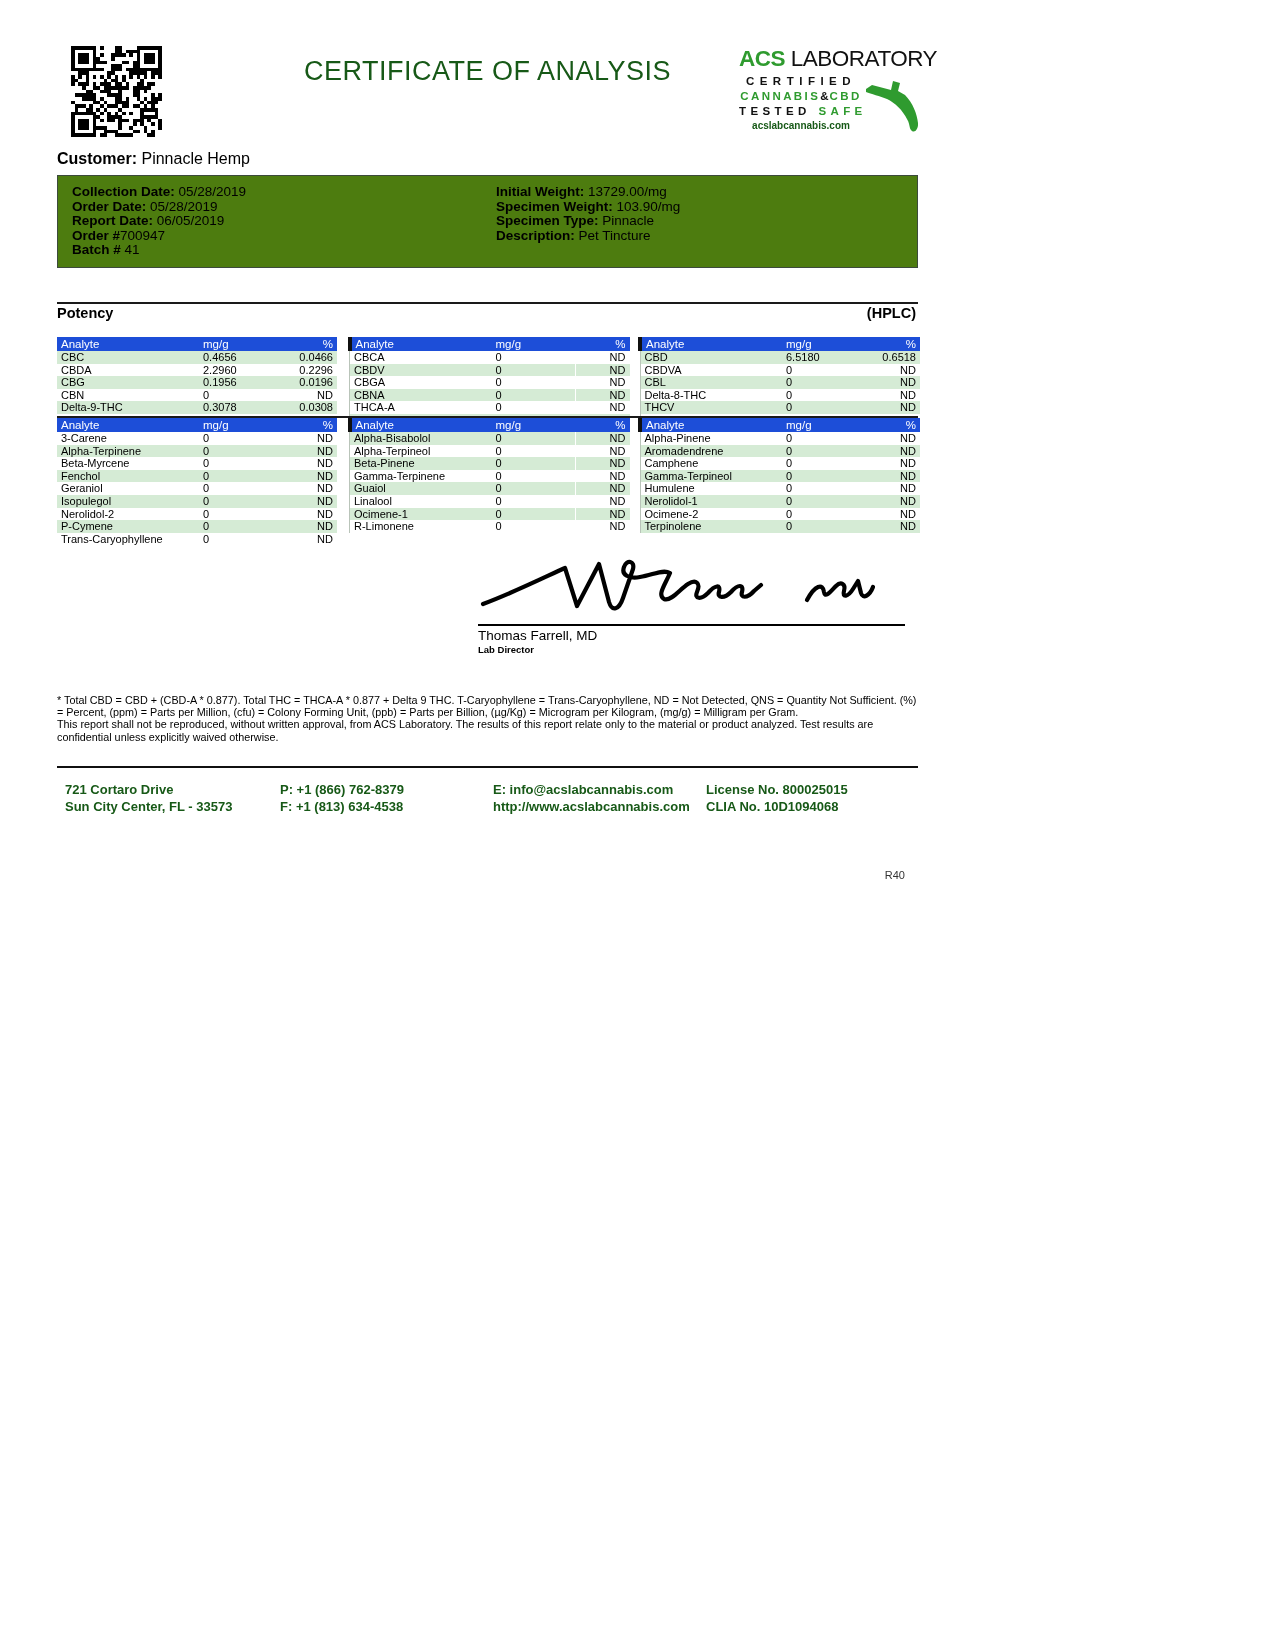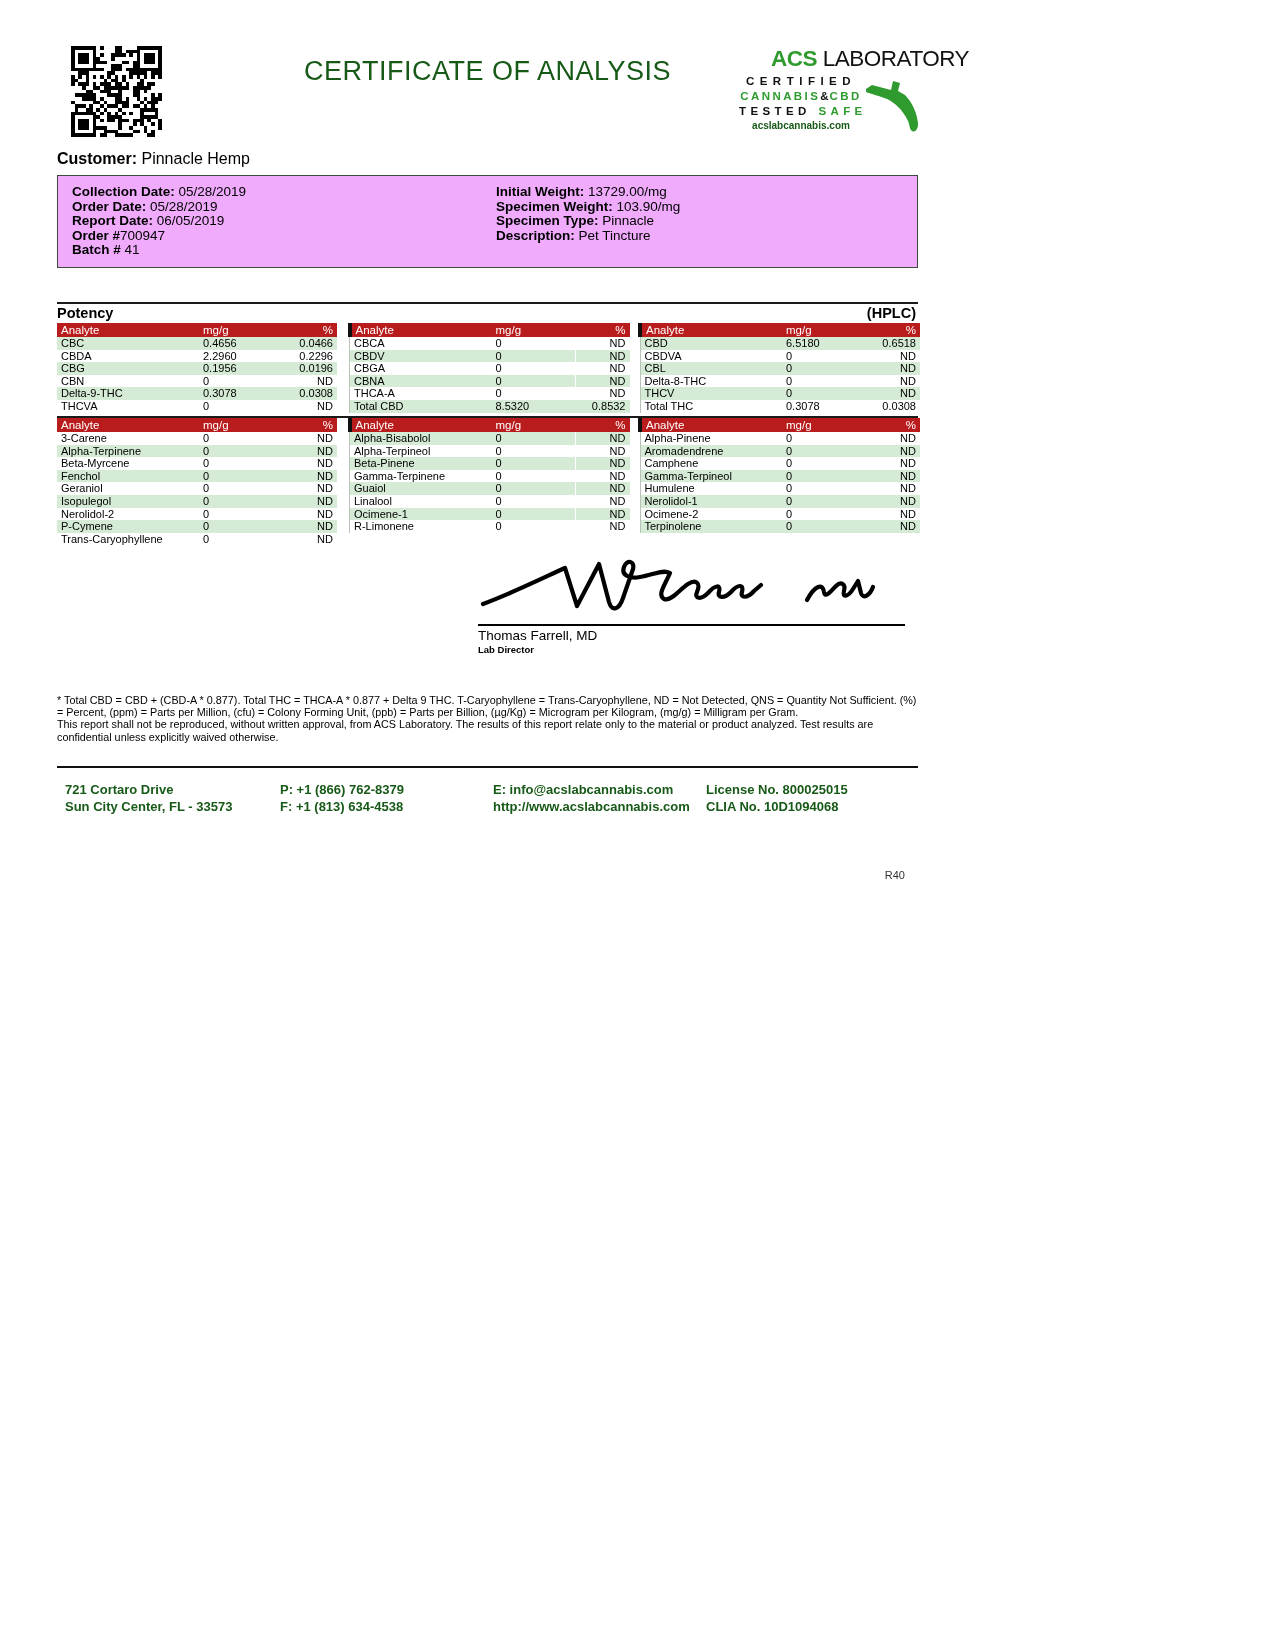--- a/index.html
+++ b/index.html
@@ -6,55 +6,55 @@
   .page{width:1275px;height:1650px;background:#ffffff;position:relative;margin:0 auto;
         font-family:"Liberation Sans",sans-serif;color:#000;overflow:hidden;}
   .doc{position:absolute;left:57px;top:0;width:861px;height:1650px;}
 
   
   .qr{position:absolute;left:14px;top:46px;width:91px;height:91px;}
   .qr svg{shape-rendering:crispEdges;}
   .coa-title{position:absolute;left:0;right:0;top:56px;text-align:center;
              font-size:27px;font-weight:normal;color:#175917;letter-spacing:.5px;}
   .logo{position:absolute;left:682px;top:46px;width:182px;}
-  .logo-row1{font-size:22.5px;letter-spacing:-.5px;white-space:nowrap;margin-left:32px;}
+  .logo-row1{font-size:22.5px;letter-spacing:-.5px;white-space:nowrap;}
   .logo-acs{color:#2f9b2f;font-weight:bold;}
   .logo-lab{color:#111;font-weight:500;}
   .logo-lower{display:flex;margin-top:3px;}
   .logo-lines{width:124px;text-align:center;}
   .logo-line{font-size:11.5px;font-weight:bold;white-space:nowrap;margin-bottom:3px;}
   .ls-cert{letter-spacing:5.5px;color:#111;}
   .ls-cann{letter-spacing:2.4px;color:#2f9b2f;}
   .ls-amp{color:#111;letter-spacing:1px;}
   .ls-tested{letter-spacing:4.4px;color:#111;}
   .ls-safe{letter-spacing:4.4px;color:#2f9b2f;}
   .logo-site{font-size:10px;font-weight:bold;color:#175917;margin-top:2px;}
   .florida{margin-left:2px;margin-top:2px;}
 
   
   .customer{position:absolute;left:0;top:150px;font-size:16px;}
   .customer .lbl{font-weight:bold;}
-  .infobox{position:absolute;left:0;top:175px;width:859px;background:#f0abfc;
+  .infobox{position:absolute;left:0;top:175px;width:859px;background:#4d7c0f;
            border:1px solid #3c4a3c;display:flex;padding:9px 0 9px 0;}
   .infocol{font-size:13.5px;line-height:14.6px;}
   .infocol.left{width:438px;padding-left:14px;box-sizing:border-box;}
   .infocol .lbl{font-weight:bold;}
 
   
   .section{position:absolute;left:0;width:861px;border-top:2px solid #1a1a1a;}
   .sec-potency{top:302px;}
   .sec-terpenes{top:416px;}
   .sec-head{display:flex;justify-content:space-between;font-size:14.5px;font-weight:bold;
-            padding:1px 2px 2px 0;}
+            padding:1px 2px 16px 0;}
   .tables{display:flex;}
   .atable{width:280px;}
   .atable + .atable{margin-left:10.5px;}
   .atable table{width:100%;border-collapse:collapse;font-size:11px;table-layout:fixed;}
   .atable col.c-name{width:142px;} .atable col.c-mgg{width:84px;} .atable col.c-pct{width:54px;}
-  .atable thead th{background:#b91c1c;color:#fff;font-weight:normal;text-align:left;
+  .atable thead th{background:#1d4ed8;color:#fff;font-weight:normal;text-align:left;
                    padding:1px 4px;height:12px;font-size:11.5px;}
   .atable thead th.pct{text-align:right;}
   .atable.sep thead th:first-child{border-left:4px solid #101010;}
   .atable.sep tbody td:first-child{border-left:1px solid #b9c4b9;}
   .atable tbody td{padding:0 4px;height:12.6px;line-height:12.4px;overflow:hidden;white-space:nowrap;}
   .atable tbody td.pct{text-align:right;}
   .atable tr.striped{background:#d5ebd5;}
 
   
   .sig-scribble{position:absolute;left:418px;top:554px;}

